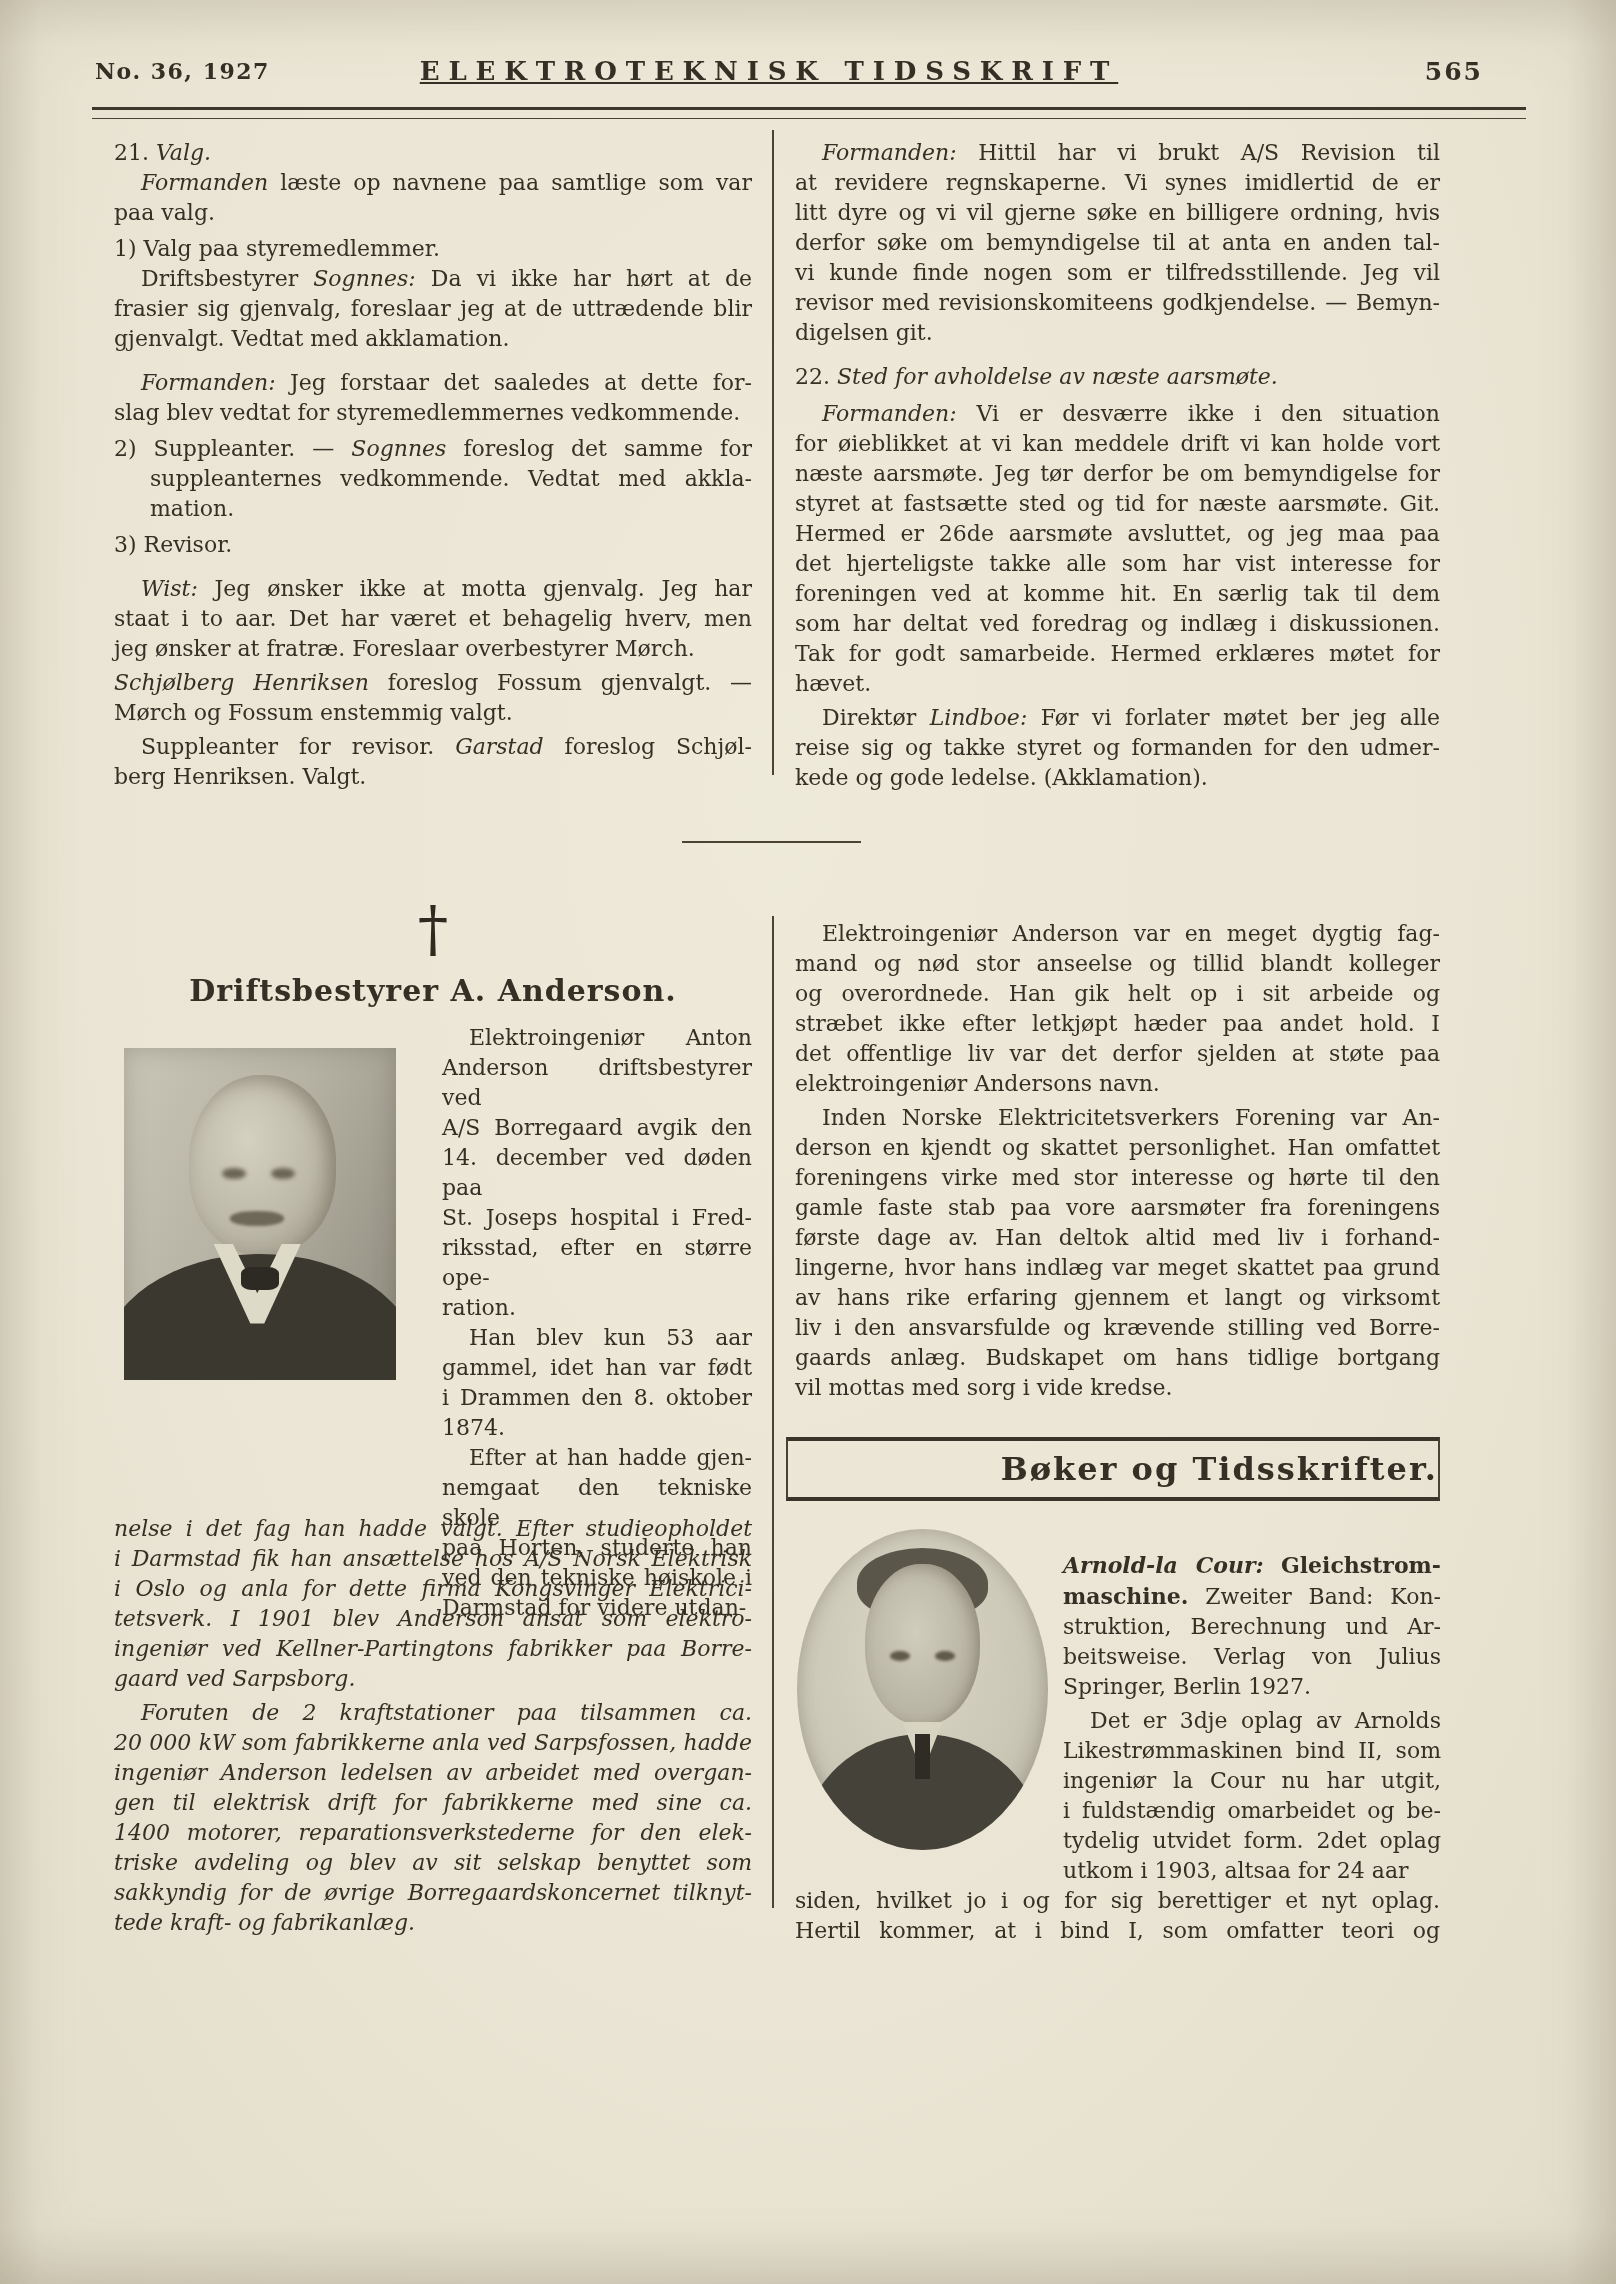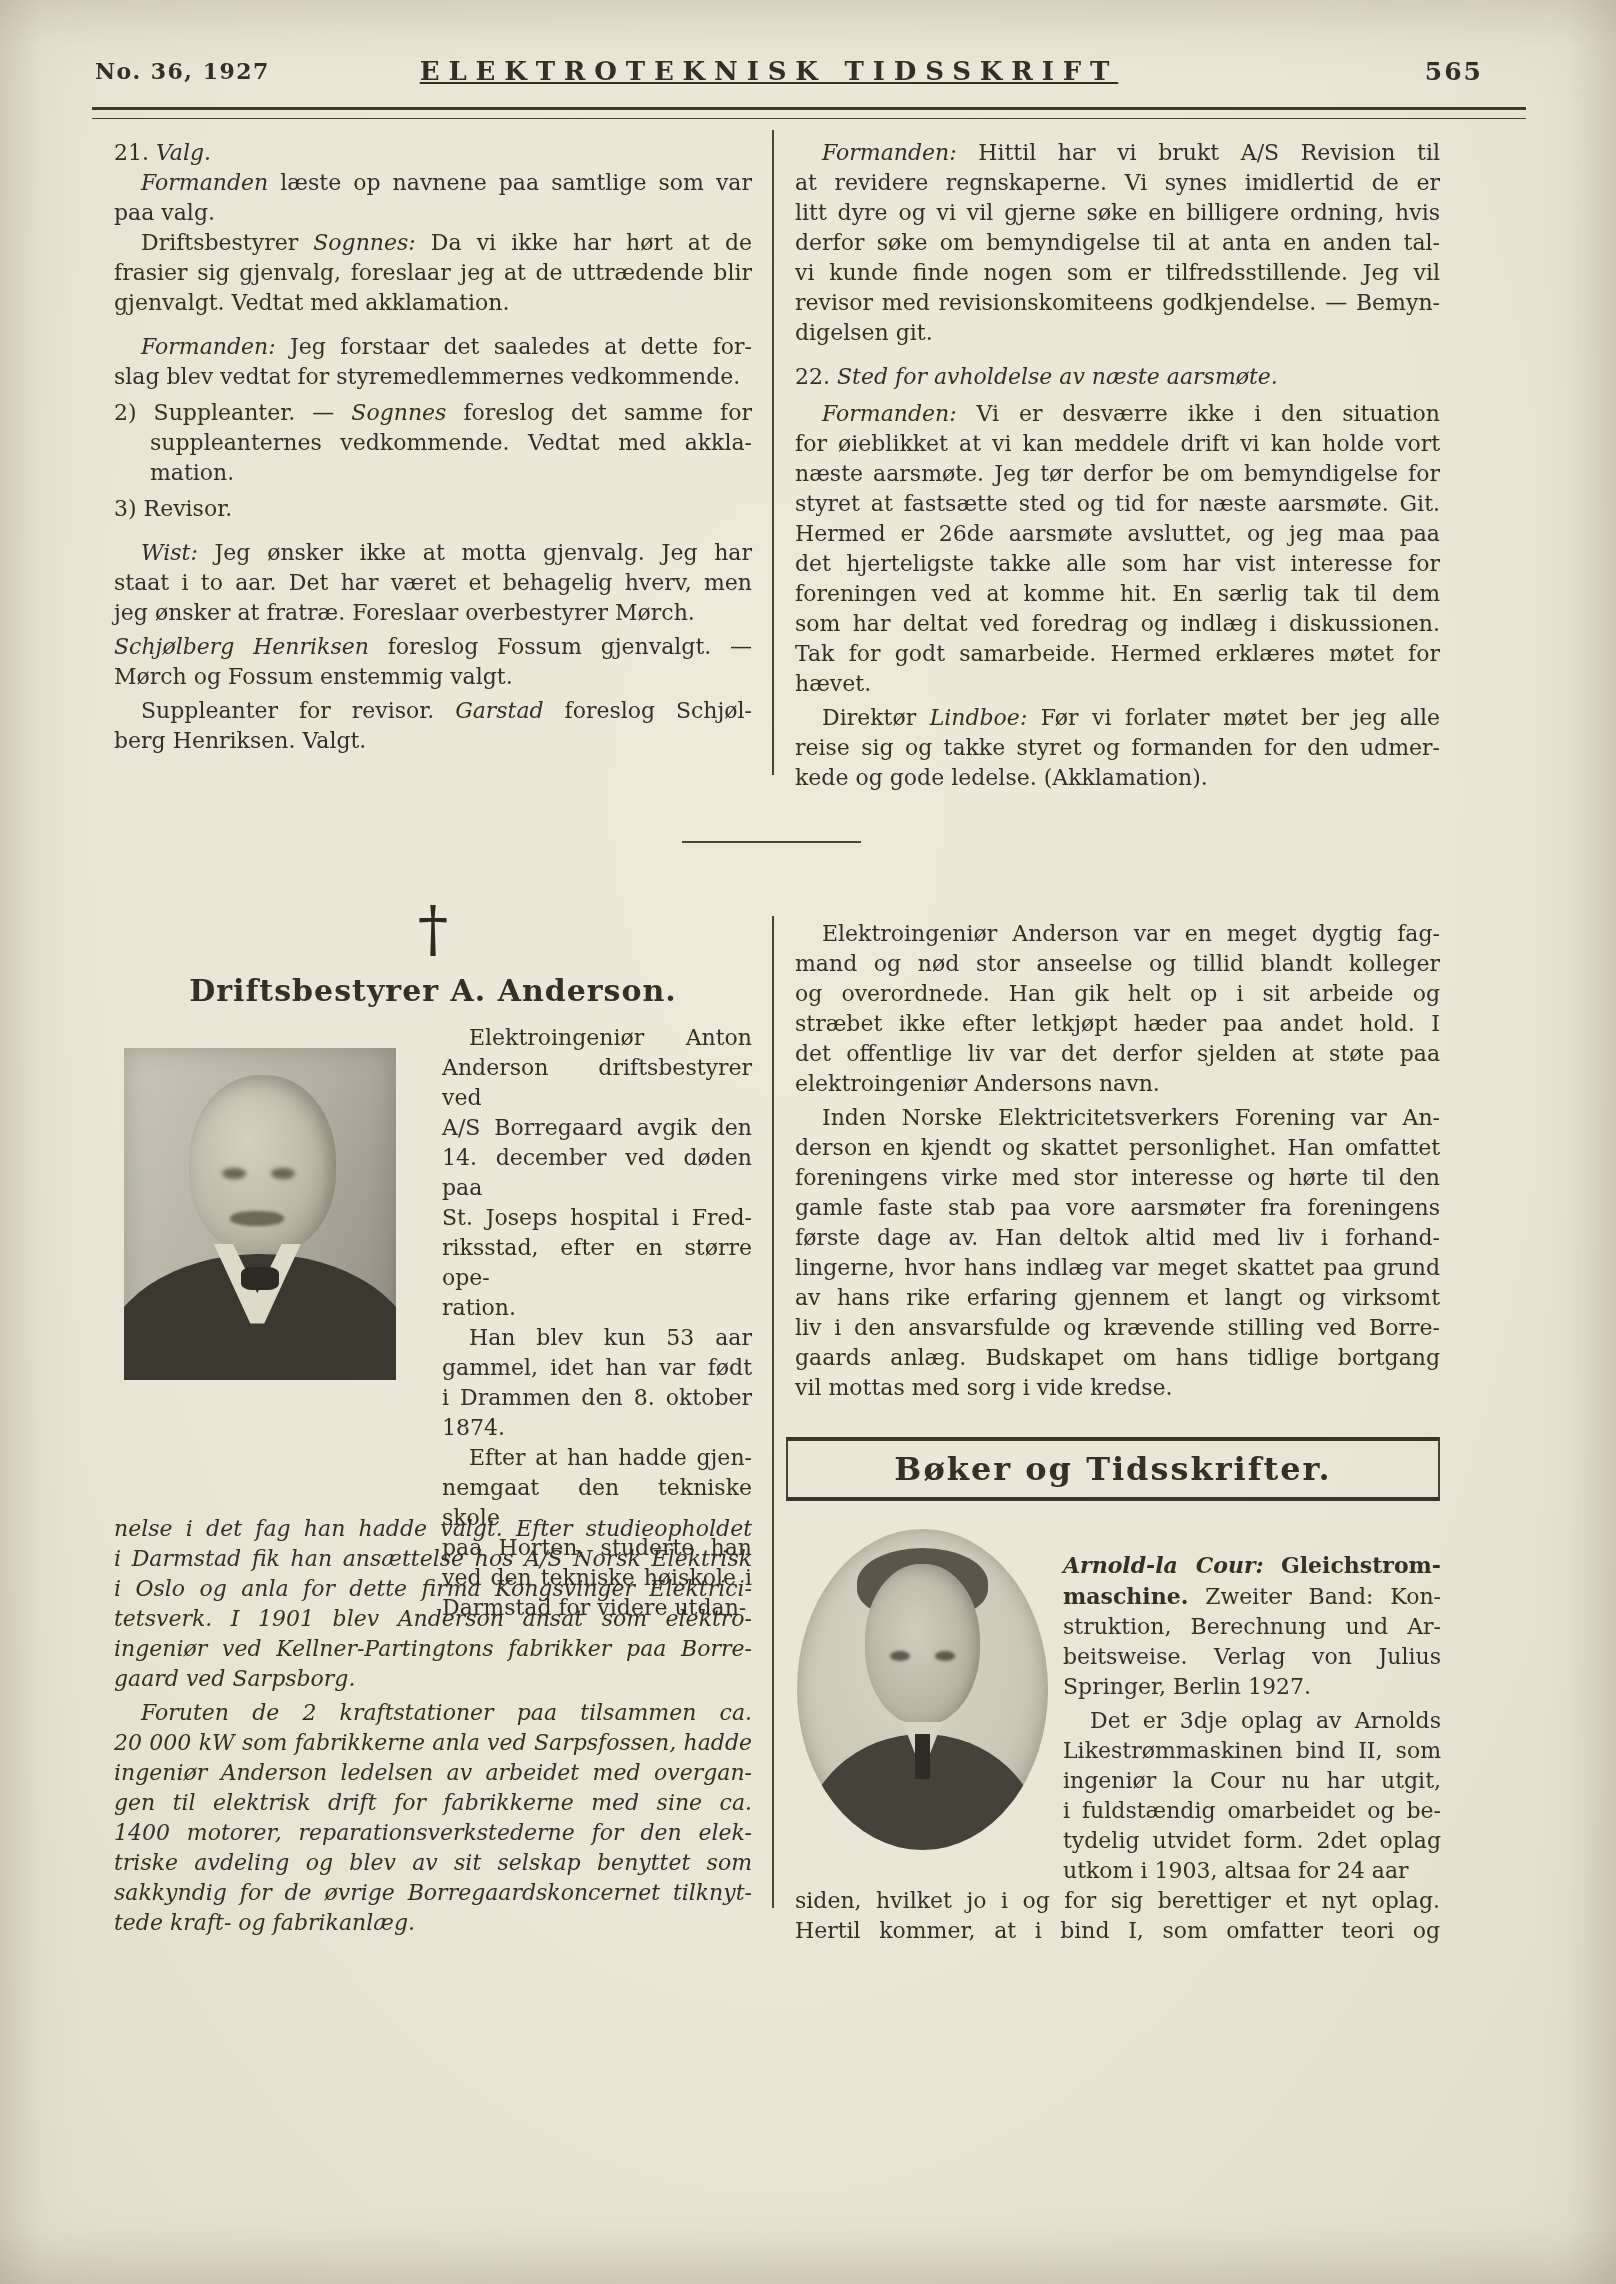--- a/index.html
+++ b/index.html
@@ -53,21 +53,21 @@
   .photo1 .eye.l{left:36%;top:36%;} .photo1 .eye.r{left:54%;top:36%;}
   .photo1 .mustache{position:absolute;left:39%;top:49%;width:20%;height:4.5%;background:#6e6858;border-radius:45%;filter:blur(1.5px);}
   .photo1 .shoulders{position:absolute;left:-8%;bottom:-4%;width:116%;height:42%;background:#3b382f;border-radius:55% 55% 0 0/85% 85% 0 0;}
   .photo1 .collar{position:absolute;left:33%;bottom:17%;width:32%;height:24%;background:#dedac8;
     clip-path:polygon(0 0,22% 0,50% 62%,78% 0,100% 0,58% 100%,42% 100%);}
   .photo1 .bowtie{position:absolute;left:43%;bottom:27%;width:14%;height:7%;background:#2d2a23;border-radius:28%;}
   
   .books-box{left:786px;top:1437px;width:650px;height:56px;
     border-top:4.5px solid #3a342a;border-bottom:4.5px solid #3a342a;
     border-left:2px solid #4a4335;border-right:2px solid #4a4335;
-    display:flex;align-items:center;justify-content:center;}
+    display:flex;align-items:center;justify-content:flex-end;}
   .books-box span{font-size:32px;font-weight:bold;letter-spacing:2px;}
   .photo2{left:797px;top:1529px;width:251px;height:321px;border-radius:50%;overflow:hidden;
     background:radial-gradient(ellipse at 45% 38%,#d9d6c6 0%,#cac7b7 60%,#aeab9b 100%);
     box-shadow:inset 0 0 18px rgba(70,60,42,.30);}
   .photo2 .hair{position:absolute;left:24%;top:6%;width:52%;height:22%;background:#5a564a;border-radius:50% 50% 42% 42%;}
   .photo2 .head{position:absolute;left:27%;top:11%;width:46%;height:50%;border-radius:48%;
     background:radial-gradient(ellipse at 44% 42%,#d0cdbd 0%,#b8b4a4 65%,#9b9786 100%);
     box-shadow:inset -5px 4px 14px rgba(70,64,48,.30);}
   .photo2 .eye{position:absolute;width:8%;height:3%;background:#5f5a4c;border-radius:50%;filter:blur(1.5px);}
   .photo2 .eye.l{left:37%;top:38%;} .photo2 .eye.r{left:55%;top:38%;}
@@ -94,20 +94,23 @@
   <div class="abs vdiv vdiv2"></div>
 
   <div class="abs tblock col-left">
       <div class="para">
         <div class="line">21. <i>Valg.</i></div>
       </div>
       <div class="para">
         <div class="line jst ind"><i>Formanden</i> læste op navnene paa samtlige som var</div>
         <div class="line">paa valg.</div>
       </div>
+      <div class="para" style="margin-top: 6px;">
+        <div class="line">1) Valg paa styremedlemmer.</div>
+      </div>
       <div class="para">
         <div class="line jst ind">Driftsbestyrer <i>Sognnes:</i> Da vi ikke har hørt at de</div>
         <div class="line jst">frasier sig gjenvalg, foreslaar jeg at de uttrædende blir</div>
         <div class="line">gjenvalgt. Vedtat med akklamation.</div>
       </div>
       <div class="para" style="margin-top: 14px;">
         <div class="line jst ind"><i>Formanden:</i> Jeg forstaar det saaledes at dette for-</div>
         <div class="line">slag blev vedtat for styremedlemmernes vedkommende.</div>
       </div>
       <div class="para" style="margin-top: 6px;">

